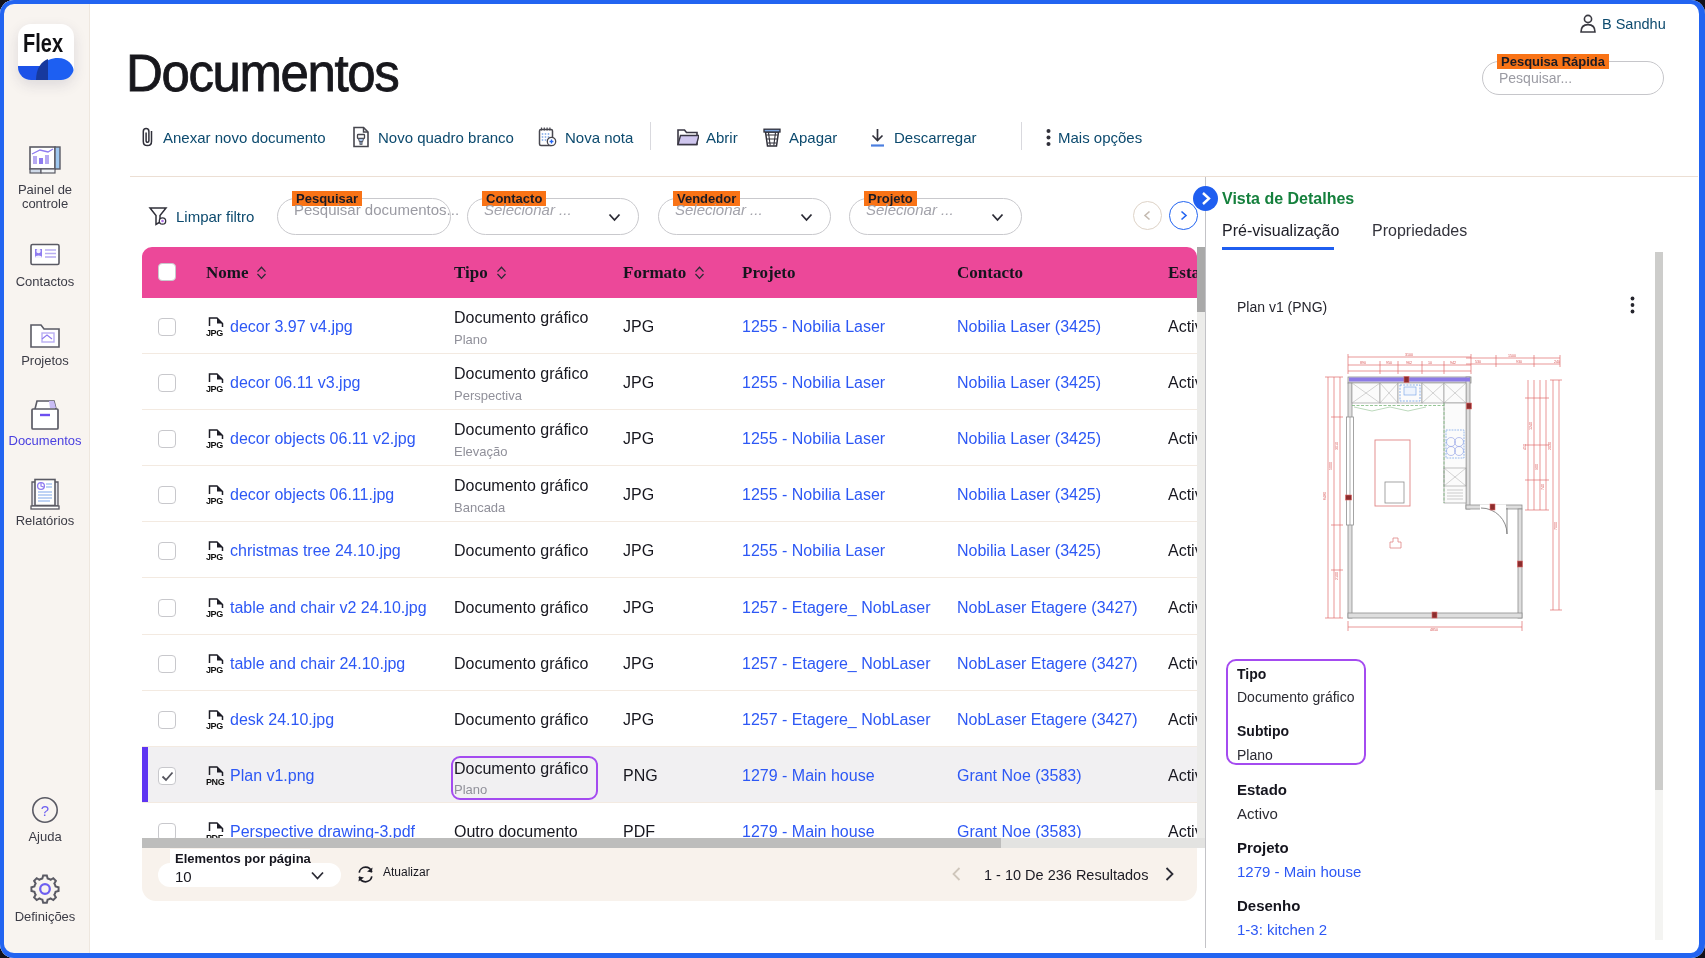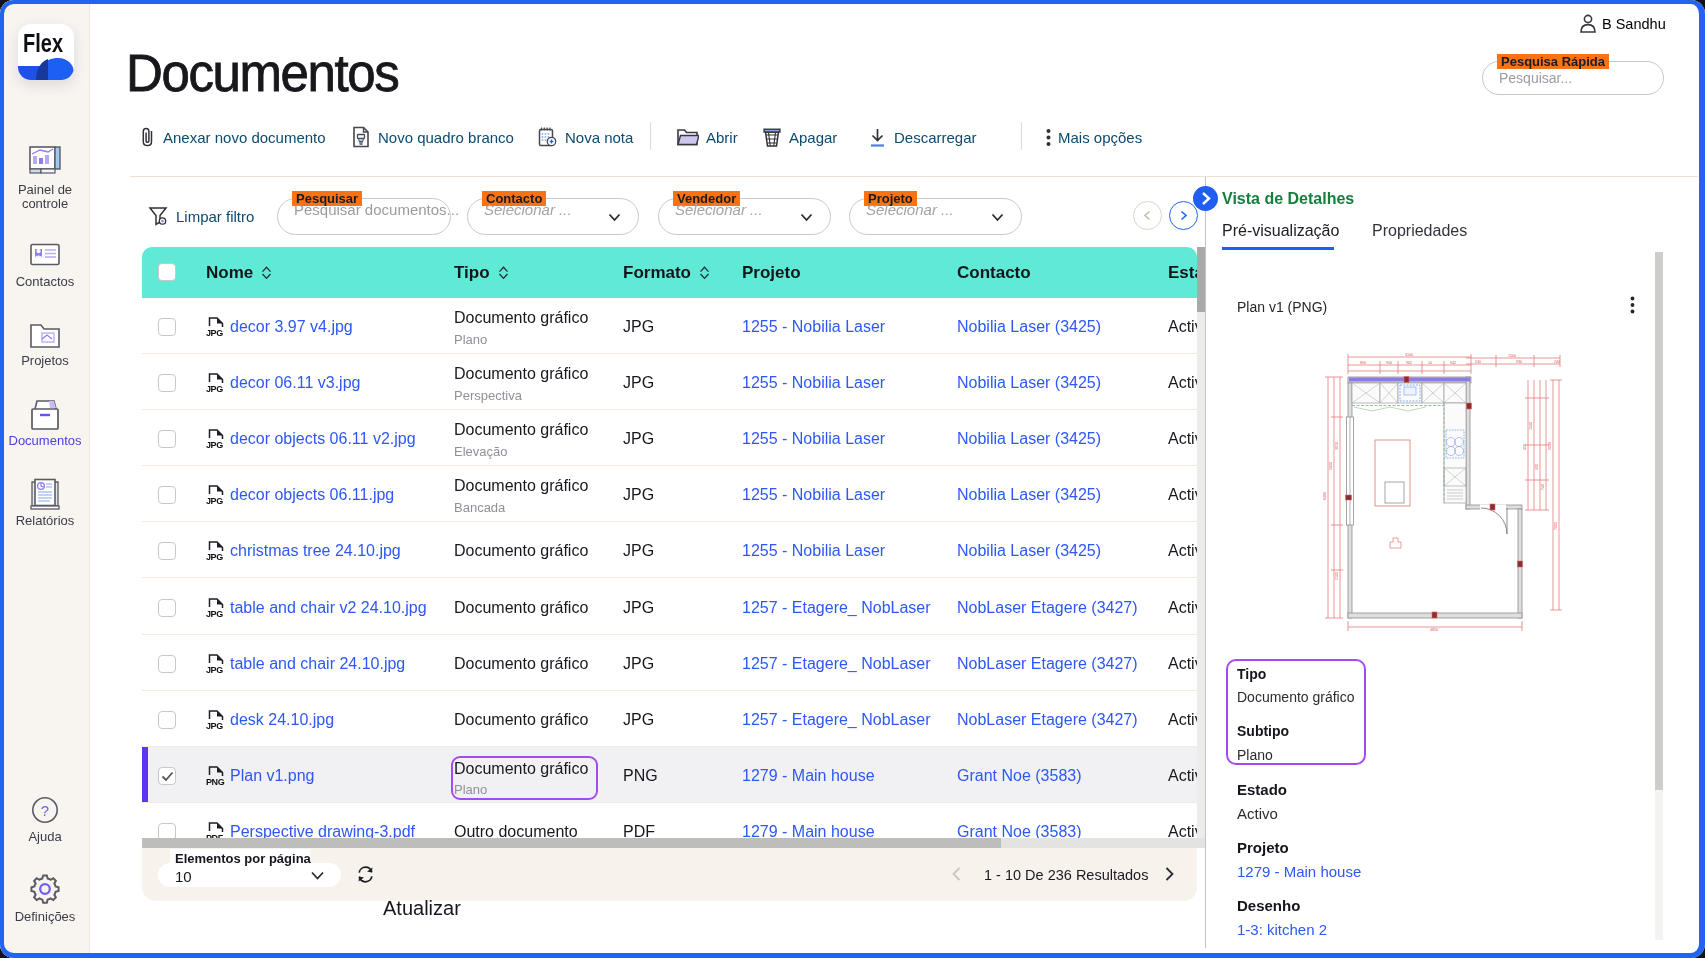--- a/index.html
+++ b/index.html
@@ -15,21 +15,21 @@
 .title { position:absolute; left:126px; top:44px; font-size:51px; color:#17171c; font-weight:normal; -webkit-text-stroke:0.8px #17171c; letter-spacing:-1.4px; }
 .tbtxt { font-size:15px; color:#0c4a6e; }
 .tbitem { position:absolute; top:124px; height:26px; display:flex; align-items:center; gap:7px; }
 .sep { position:absolute; top:122px; width:1px; height:28px; background:#d9d9de; }
 .fieldset { position:absolute; height:37px; border:1px solid #c9c9cd; border-radius:19px; background:#fff; }
 .flabel { position:absolute; top:-8px; left:14px; background:#f97316; padding:0 4px; font-size:13px; font-weight:bold; color:#1b1b24; white-space:nowrap; }
 .fph { position:absolute; left:17px; top:2px; font-size:15px; color:#9b9ba3; white-space:nowrap; }
 .ital { font-style:italic; color:#a3a3ab; }
 .chev { position:absolute; width:13px; height:13px; }
 .circbtn { position:absolute; width:29px; height:29px; border-radius:50%; background:#fff; display:flex; align-items:center; justify-content:center; }
-.thead { position:absolute; left:142px; top:247px; width:1055px; height:51px; background:#5eead4; border-radius:10px 10px 0 0; overflow:hidden; }
+.thead { position:absolute; left:142px; top:247px; width:1055px; height:51px; background:#ec4899; border-radius:10px 10px 0 0; overflow:hidden;font-family:Liberation Serif, serif; }
 .th { position:absolute; top:16px; font-size:17px; font-weight:bold; color:#15151e; display:flex; gap:8px; align-items:center;}
 .row { position:absolute; left:142px; width:1055px; height:56px; background:#fff; border-bottom:1px solid #f3eae1; overflow:hidden; }
 .cb { position:absolute; left:16px; width:18px; height:18px; border:1px solid #c8c8cc; border-radius:4px; background:#fff; }
 .ficon { position:absolute; left:63px; width:22px; height:20px; }
 .tname { position:absolute; left:88px; font-size:16px; color:#2d58f5; }
 .ttipo { position:absolute; left:312px; font-size:16px; color:#17171f; }
 .tsub { position:absolute; left:312px; font-size:13px; color:#90909a; }
 .tfmt { position:absolute; left:481px; font-size:16px; color:#17171f; }
 .tproj { position:absolute; left:600px; font-size:16px; color:#2d58f5; }
 .tcont { position:absolute; left:815px; font-size:16px; color:#2d58f5; }
@@ -131,21 +131,21 @@
   </div>
   <div class="navitem" style="top:910px;">Definições</div>
 
   <div class="title">Documentos</div>
   <div class="abs" style="left:1578px; top:13px;">
     <svg width="20" height="22" viewBox="0 0 20 22">
         <circle cx="10" cy="6" r="3.6" fill="none" stroke="#3a3a42" stroke-width="1.6"></circle>
         <path d="M3 19 C3 13.7 6 11.6 10 11.6 C14 11.6 17 13.7 17 19 Z" fill="none" stroke="#3a3a42" stroke-width="1.6"></path>
       </svg>
   </div>
-  <div class="abs" style="left:1602px; top:16px; font-size:14.5px; color:#000000;">B Sandhu</div>
+  <div class="abs" style="left:1602px; top:16px; font-size:14.5px; color:#0c4a6e;">B Sandhu</div>
   <div class="fieldset" style="left:1482px; top:61px; width:182px; height:34px; border-radius:17px; border-color:#c6c6ca;">
     <div class="flabel" style="font-size:13px;">Pesquisa Rápida</div>
     <div class="fph" style="left:16px; top:8px; font-size:14px;text-align:center;">Pesquisar...</div>
   </div>
 
   <div class="tbitem" style="left:139px;">
     <svg width="17" height="22" viewBox="0 0 17 22">
         <path d="M12.5 5 L12.5 15.5 C12.5 18 10.7 19.6 8.4 19.6 C6.1 19.6 4.3 18 4.3 15.5 L4.3 5.5 C4.3 3.8 5.5 2.5 7.1 2.5 C8.7 2.5 9.9 3.8 9.9 5.5 L9.9 14.8 C9.9 15.7 9.3 16.3 8.5 16.3 C7.7 16.3 7.1 15.7 7.1 14.8 L7.1 6.5" fill="none" stroke="#30303a" stroke-width="1.5"></path>
       </svg>
     <span class="tbtxt">Anexar novo documento</span>
@@ -445,21 +445,21 @@
   <div class="abs" style="left:175px; top:851px; font-size:13px; font-weight:bold; color:#15151e;">Elementos por página</div>
   <div class="abs" style="left:175px; top:868px; font-size:15px; color:#17171f;">10</div>
   <svg class="abs" style="left:310px; top:869px;" width="15" height="13" viewBox="0 0 15 13">
       <path d="M2 3.5 L7.5 9.5 L13 3.5" fill="none" stroke="#2b2b35" stroke-width="1.8"></path>
     </svg>
   <svg class="abs" style="left:355px; top:864px;" width="21" height="21" viewBox="0 0 21 21">
       <path d="M16.8 8.2 C16 5.2 13.5 3.2 10.5 3.2 C7.2 3.2 4.6 5.6 4.2 8.6 M4.2 12.8 C5 15.8 7.5 17.8 10.5 17.8 C13.8 17.8 16.4 15.4 16.8 12.4" fill="none" stroke="#1d1d26" stroke-width="1.7"></path>
       <path d="M17.5 3.5 L16.8 8.4 L12 7.6 Z" fill="#1d1d26"></path>
       <path d="M3.5 17.5 L4.2 12.6 L9 13.4 Z" fill="#1d1d26"></path>
     </svg>
-  <div class="abs" style="left:383px; top:865px; font-size:20px; color:#17171f;margin-top:32px;">Atualizar</div>
+  <div class="abs" style="left:383px; top:865px; font-size:12px; color:#17171f;">Atualizar</div>
   <svg class="abs" style="left:950px; top:866px;" width="13" height="16" viewBox="0 0 13 16">
       <path d="M9.5 2 L3.5 8 L9.5 14" fill="none" stroke="#cfc6bb" stroke-width="1.8"></path>
     </svg>
   <div class="abs" style="left:984px; top:867px; font-size:14.5px; color:#1b1b24;">1 - 10 De 236 Resultados</div>
   <svg class="abs" style="left:1163px; top:866px;" width="13" height="16" viewBox="0 0 13 16">
       <path d="M3.5 2 L9.5 8 L3.5 14" fill="none" stroke="#2b2b35" stroke-width="1.8"></path>
     </svg>
 
   <div class="abs" style="left:1205px; top:177px; width:1px; height:771px; background:#c3c3c7;"></div>
   <div class="abs" style="left:1193px; top:186px; width:25px; height:25px; border-radius:50%; background:#1f5ef0;">

